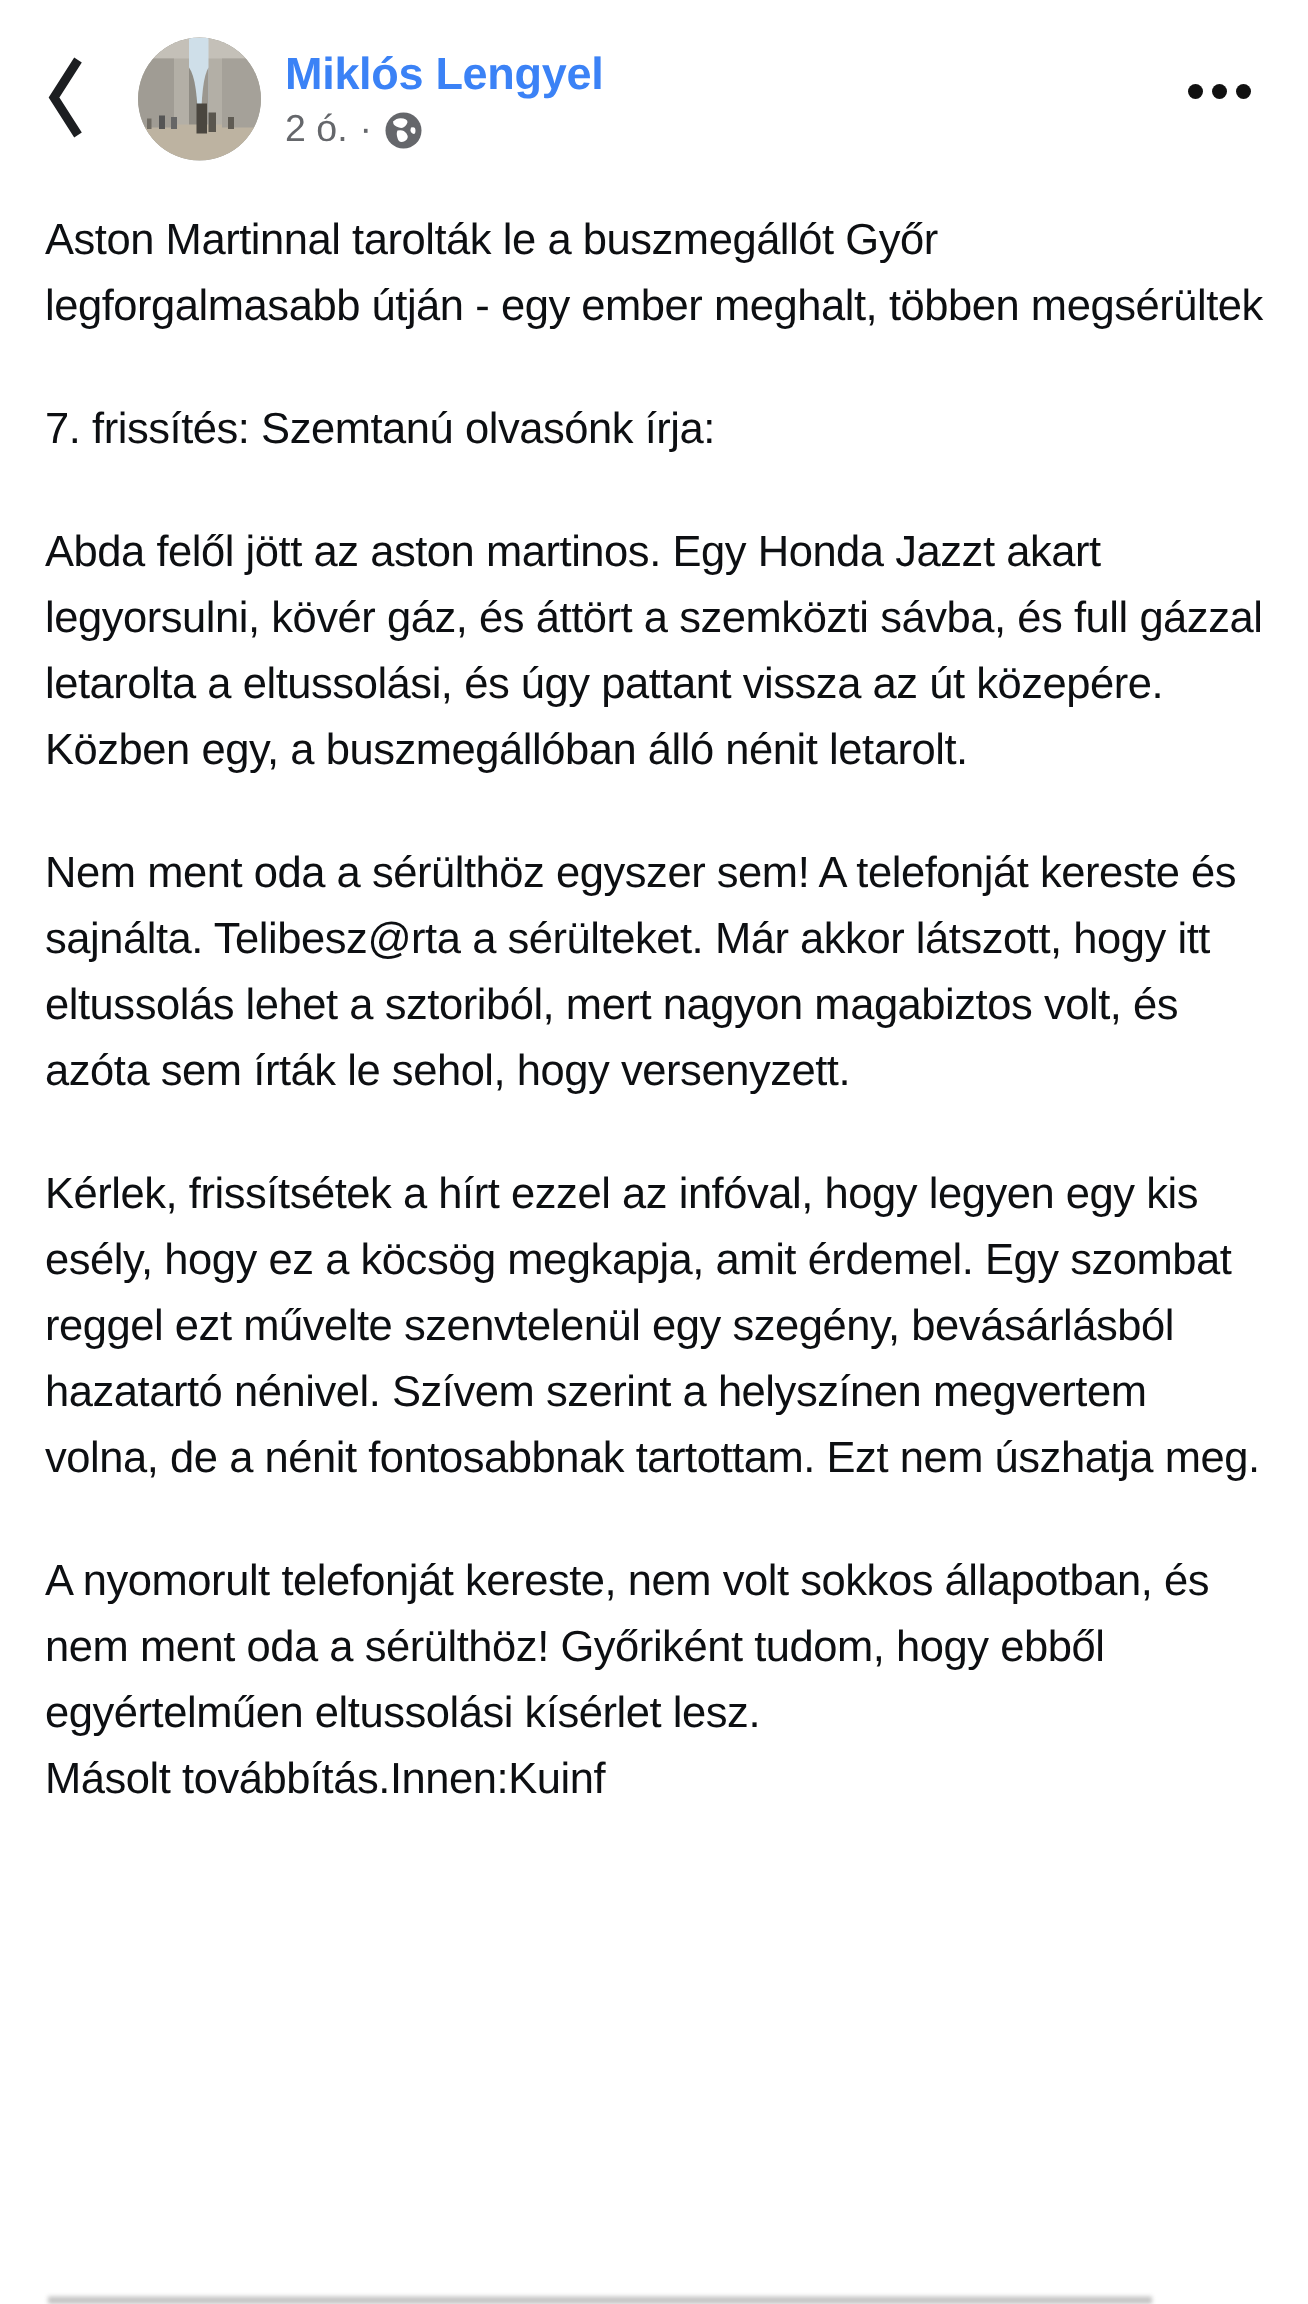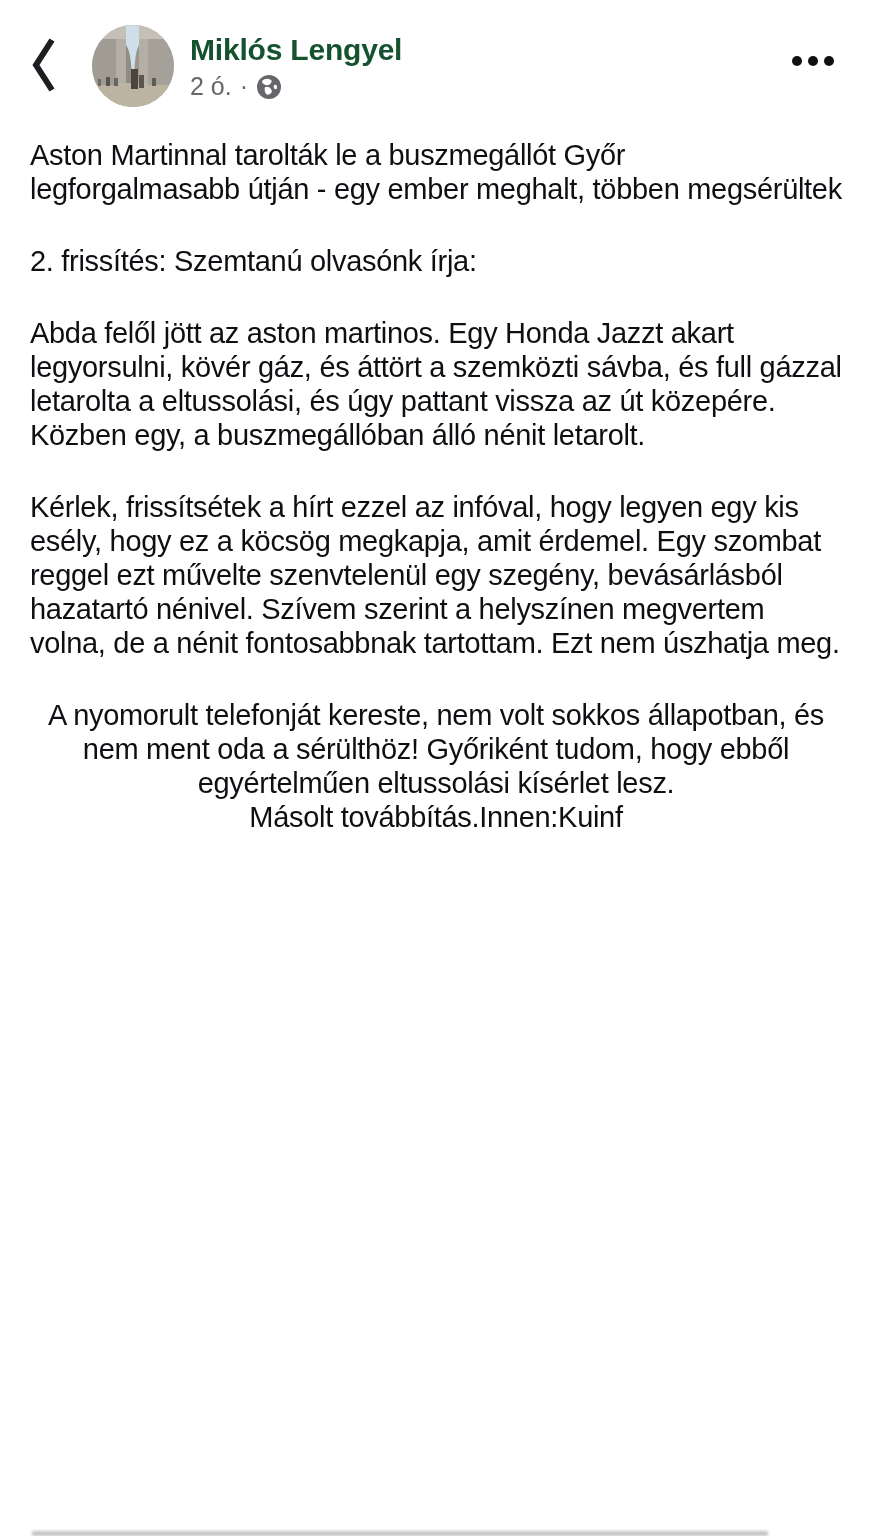--- a/index.html
+++ b/index.html
@@ -49,21 +49,21 @@
   .id-block {
     margin-left: 16px;
     display: flex;
     flex-direction: column;
     justify-content: center;
   }
   .profile-name {
     font-size: 30px;
     font-weight: 700;
     line-height: 36px;
-    color: #14532d;
+    color: #3b82f6;
     letter-spacing: -0.2px;
   }
   .meta-row {
     display: flex;
     align-items: center;
     margin-top: 4px;
     font-size: 25px;
     color: #65676b;
     gap: 8px;
     text-align: center;
@@ -89,26 +89,26 @@
     display: block;
   }
 
   
   .post-body {
     padding: 14px 30px 0 30px;
   }
   .post-body p {
     margin: 0 0 38px 0;
     font-size: 29px;
-    line-height: 34px;
+    line-height: 44px;
     letter-spacing: -0.3px;
     color: #0d0f12;
     white-space: pre-wrap;
   }
-  .post-body p:last-child { margin-bottom: 12px; text-align: center; }
+  .post-body p:last-child { margin-bottom: 12px; }
 
   
   .next-content-edge {
     position: absolute;
     left: 32px;
     right: 104px;
     bottom: 0;
     height: 5px;
     background: #7d7d7d;
     opacity: 0.45;
@@ -171,20 +171,21 @@
 
   <button class="more-btn" aria-label="more">
     <i></i>
     <i></i>
     <i></i>
   </button>
 </header>
 
 <article class="post-body">
   <p>Aston Martinnal tarolták le a buszmegállót Győr legforgalmasabb útján - egy ember meghalt, többen megsérültek</p>
-  <p>2. frissítés: Szemtanú olvasónk írja:</p>
+  <p>7. frissítés: Szemtanú olvasónk írja:</p>
   <p>Abda felől jött az aston martinos. Egy Honda Jazzt akart legyorsulni, kövér gáz, és áttört a szemközti sávba, és full gázzal letarolta a eltussolási, és úgy pattant vissza az út közepére. Közben egy, a buszmegállóban álló nénit letarolt.</p>
+  <p>Nem ment oda a sérülthöz egyszer sem! A telefonját kereste és sajnálta. Telibesz@rta a sérülteket. Már akkor látszott, hogy itt eltussolás lehet a sztoriból, mert nagyon magabiztos volt, és azóta sem írták le sehol, hogy versenyzett.</p>
   <p>Kérlek, frissítsétek a hírt ezzel az infóval, hogy legyen egy kis esély, hogy ez a köcsög megkapja, amit érdemel. Egy szombat reggel ezt művelte szenvtelenül egy szegény, bevásárlásból hazatartó nénivel. Szívem szerint a helyszínen megvertem volna, de a nénit fontosabbnak tartottam. Ezt nem úszhatja meg.</p>
   <p>A nyomorult telefonját kereste, nem volt sokkos állapotban, és nem ment oda a sérülthöz! Győriként tudom, hogy ebből egyértelműen eltussolási kísérlet lesz.
 Másolt továbbítás.Innen:Kuinf</p>
 </article>
 
 <div class="next-content-edge"></div>
 
 </body></html>

